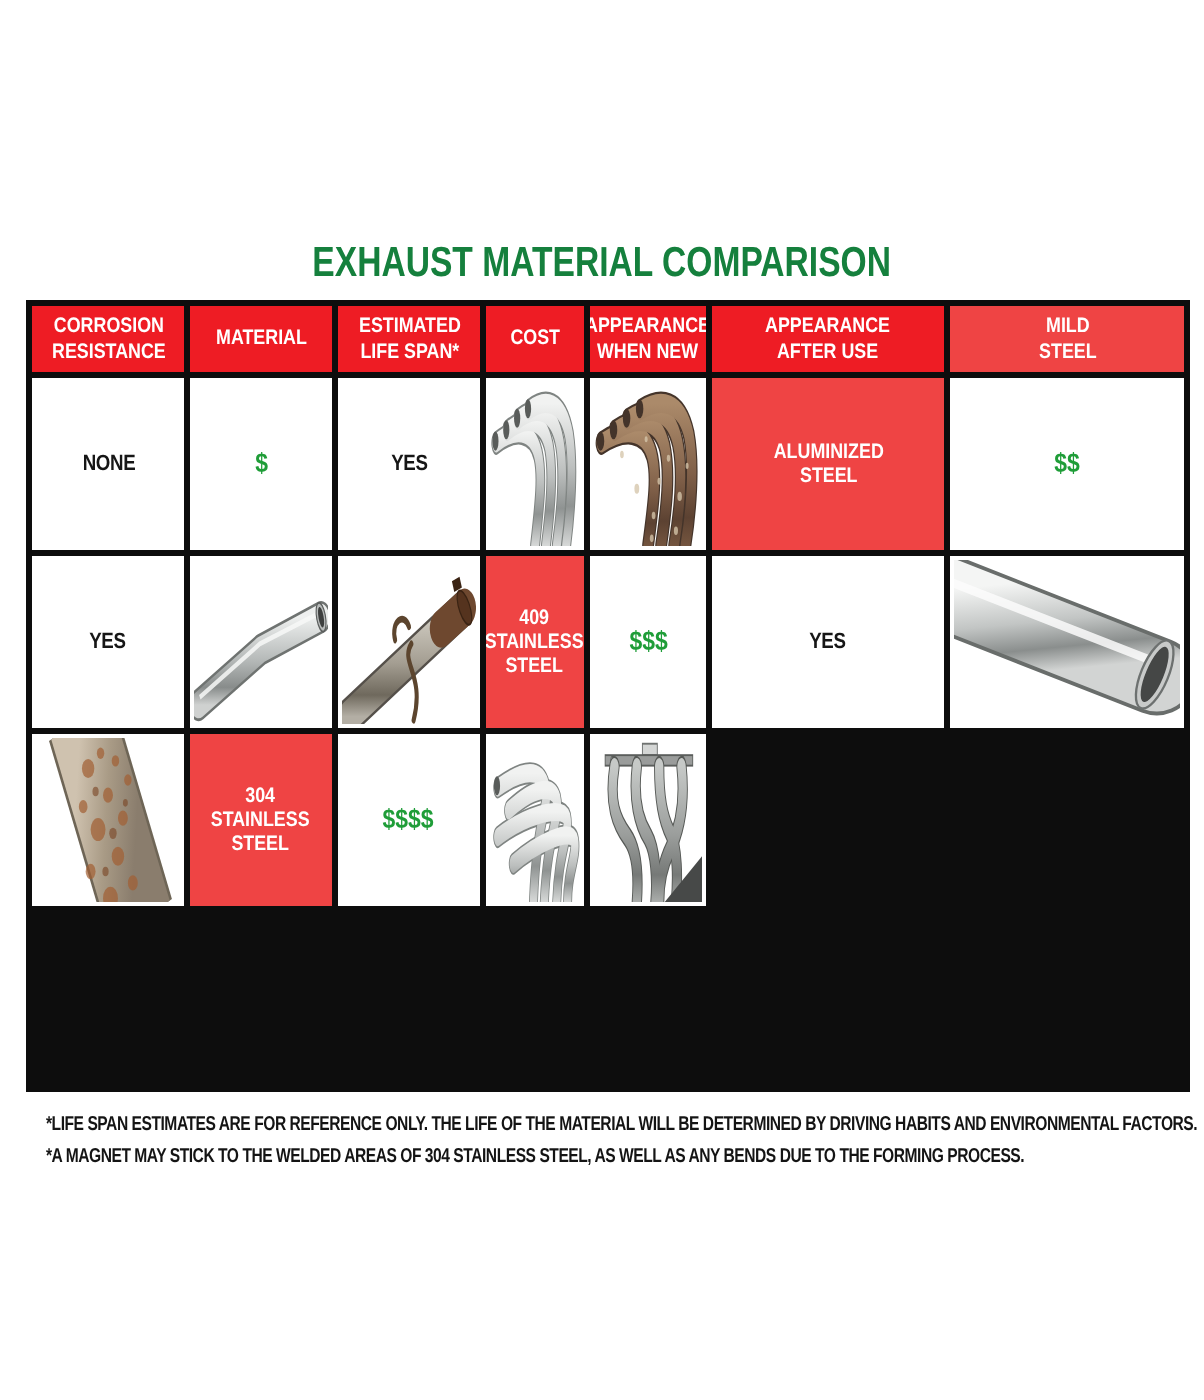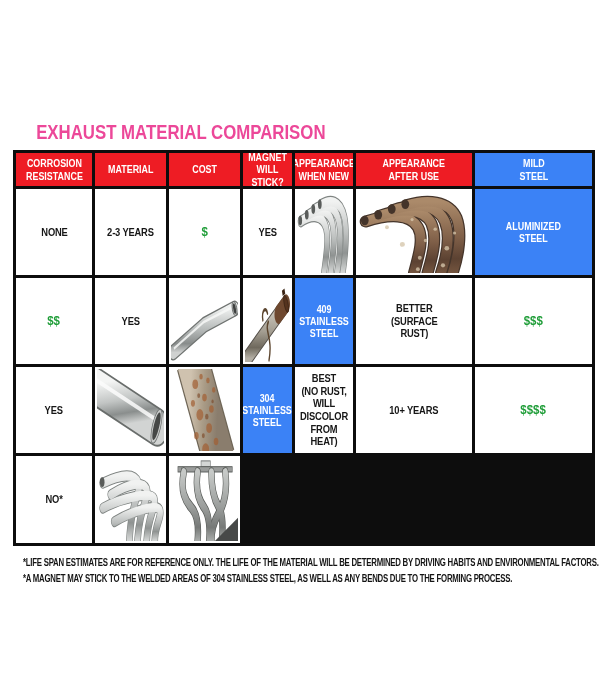--- a/index.html
+++ b/index.html
@@ -1,29 +1,29 @@
 <!DOCTYPE html>
 <html><head>
 <meta charset="utf-8">
 <style>
   html,body{margin:0;padding:0;}
   .canvas{position:relative;width:602px;height:700px;background:#ffffff;overflow:hidden;
           font-family:"Liberation Sans",sans-serif;font-weight:bold;color:#161616;}
-  .title{position:absolute;top:120px;left:0;width:602px;
-         font-size:21px;color:#ec4899;}
+  .title{position:absolute;top:120px;left:0;width:602px;text-align:center;
+         font-size:21px;color:#15803d;}
   .cond{display:inline-block;transform:scaleX(0.8);white-space:nowrap;}
   .tbl{position:absolute;left:13px;top:150px;display:grid;
        grid-template-columns:76px 71px 71px 49px 58px 116px 117px;
        grid-template-rows:33px 86px 86px 86px 87px;
        gap:3px;background:#0d0d0d;border:3px solid #0d0d0d;}
   .cell{background:#ffffff;display:flex;align-items:center;justify-content:center;
         text-align:center;overflow:hidden;}
   .cellc{display:inline-block;transform:scaleX(0.85);white-space:pre-line;line-height:1.15;}
   .hd{background:#EE1C24;color:#ffffff;font-size:10.5px;}
-  .mat{background:#3b82f6;color:#ffffff;font-size:10.5px;}
+  .mat{background:#ef4444;color:#ffffff;font-size:10.5px;}
   .txt{font-size:11px;letter-spacing:-0.2px;}
   .cost{color:#1F9D38;font-size:13.5px;}
   .photo{padding:2px;}
   .photo svg{display:block;width:100%;height:100%;}
   .fnotes{position:absolute;left:23px;top:555px;}
   .fline{font-size:10px;white-space:nowrap;letter-spacing:-0.3px;line-height:1.62;
          transform:scaleX(0.78);transform-origin:0 50%;color:#141414;}
 </style>
 </head>
 <body>
@@ -35,44 +35,41 @@
   <div class="tbl">
 
     <div class="cell hd">
         <span class="cellc">CORROSION
 RESISTANCE</span>
       </div>
     <div class="cell hd">
         <span class="cellc">MATERIAL</span>
       </div>
     <div class="cell hd">
+        <span class="cellc">ESTIMATED
+LIFE SPAN*</span>
+      </div>
+    <div class="cell hd">
         <span class="cellc">COST</span>
-      </div>
-    <div class="cell hd">
-        <span class="cellc">MAGNET
-WILL STICK?</span>
       </div>
     <div class="cell hd">
         <span class="cellc">APPEARANCE
 WHEN NEW</span>
       </div>
     <div class="cell hd">
         <span class="cellc">APPEARANCE
 AFTER USE</span>
       </div>
 
     <div class="cell mat">
         <span class="cellc">MILD
 STEEL</span>
       </div>
     <div class="cell txt">
         <span class="cellc">NONE</span>
-      </div>
-    <div class="cell txt">
-        <span class="cellc">2-3 YEARS</span>
       </div>
     <div class="cell cost">
         <span class="cellc">$</span>
       </div>
     <div class="cell txt">
         <span class="cellc">YES</span>
       </div>
     <div class="cell photo">
       <svg viewBox="0 0 116 86" preserveAspectRatio="none">
         <defs>
@@ -198,25 +195,20 @@
         <rect x="96" y="10" width="7" height="6" fill="#3a2313" transform="rotate(-20 99 13)"></rect>
         <path d="M46,42 C42,32 54,27 58,35" fill="none" stroke="#5c452e" stroke-width="3.5" stroke-linecap="round"></path>
         <path d="M60,44 C50,54 72,60 62,84" fill="none" stroke="#5c452e" stroke-width="3.5" stroke-linecap="round"></path>
       </svg>
     </div>
 
     <div class="cell mat">
         <span class="cellc">409
 STAINLESS
 STEEL</span>
-      </div>
-    <div class="cell txt">
-        <span class="cellc">BETTER
-(SURFACE
-RUST)</span>
       </div>
     <div class="cell cost">
         <span class="cellc">$$$</span>
       </div>
     <div class="cell txt">
         <span class="cellc">YES</span>
       </div>
     <div class="cell photo">
       <svg viewBox="0 0 116 86" preserveAspectRatio="none">
         <defs>
@@ -268,34 +260,22 @@
             <circle cx="72" cy="34" r="2"></circle>
           </g>
       </svg>
     </div>
 
     <div class="cell mat">
         <span class="cellc">304
 STAINLESS
 STEEL</span>
       </div>
-    <div class="cell txt">
-        <span class="cellc">BEST
-(NO RUST,
-WILL DISCOLOR
-FROM HEAT)</span>
-      </div>
-    <div class="cell txt">
-        <span class="cellc">10+ YEARS</span>
-      </div>
     <div class="cell cost">
         <span class="cellc">$$$$</span>
-      </div>
-    <div class="cell txt">
-        <span class="cellc">NO*</span>
       </div>
     <div class="cell photo">
       <svg viewBox="0 0 116 86" preserveAspectRatio="none">
         <defs>
             <linearGradient id="gg" x1="0" y1="0" x2="0" y2="1">
           <stop offset="0" stop-color="#f1f2f1"></stop>
               <stop offset=".45" stop-color="#bcbfbe"></stop>
           <stop offset=".72" stop-color="#8f9392"></stop>
               <stop offset="1" stop-color="#d7d9d8"></stop>
         </linearGradient>

